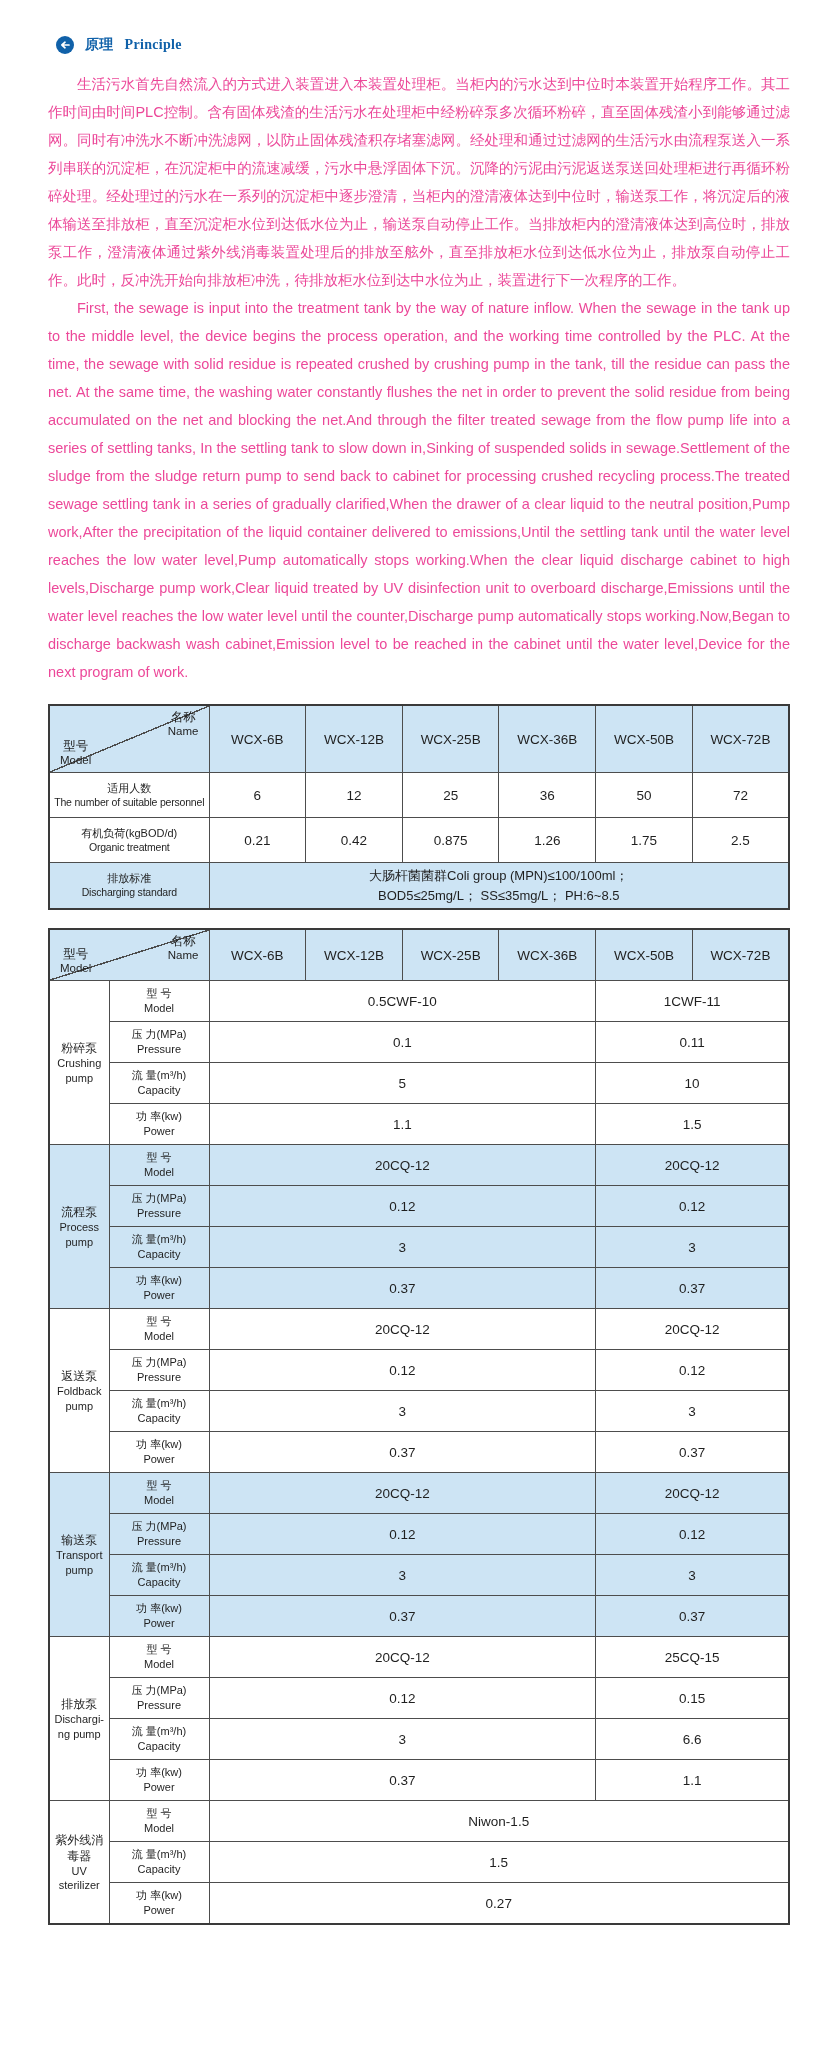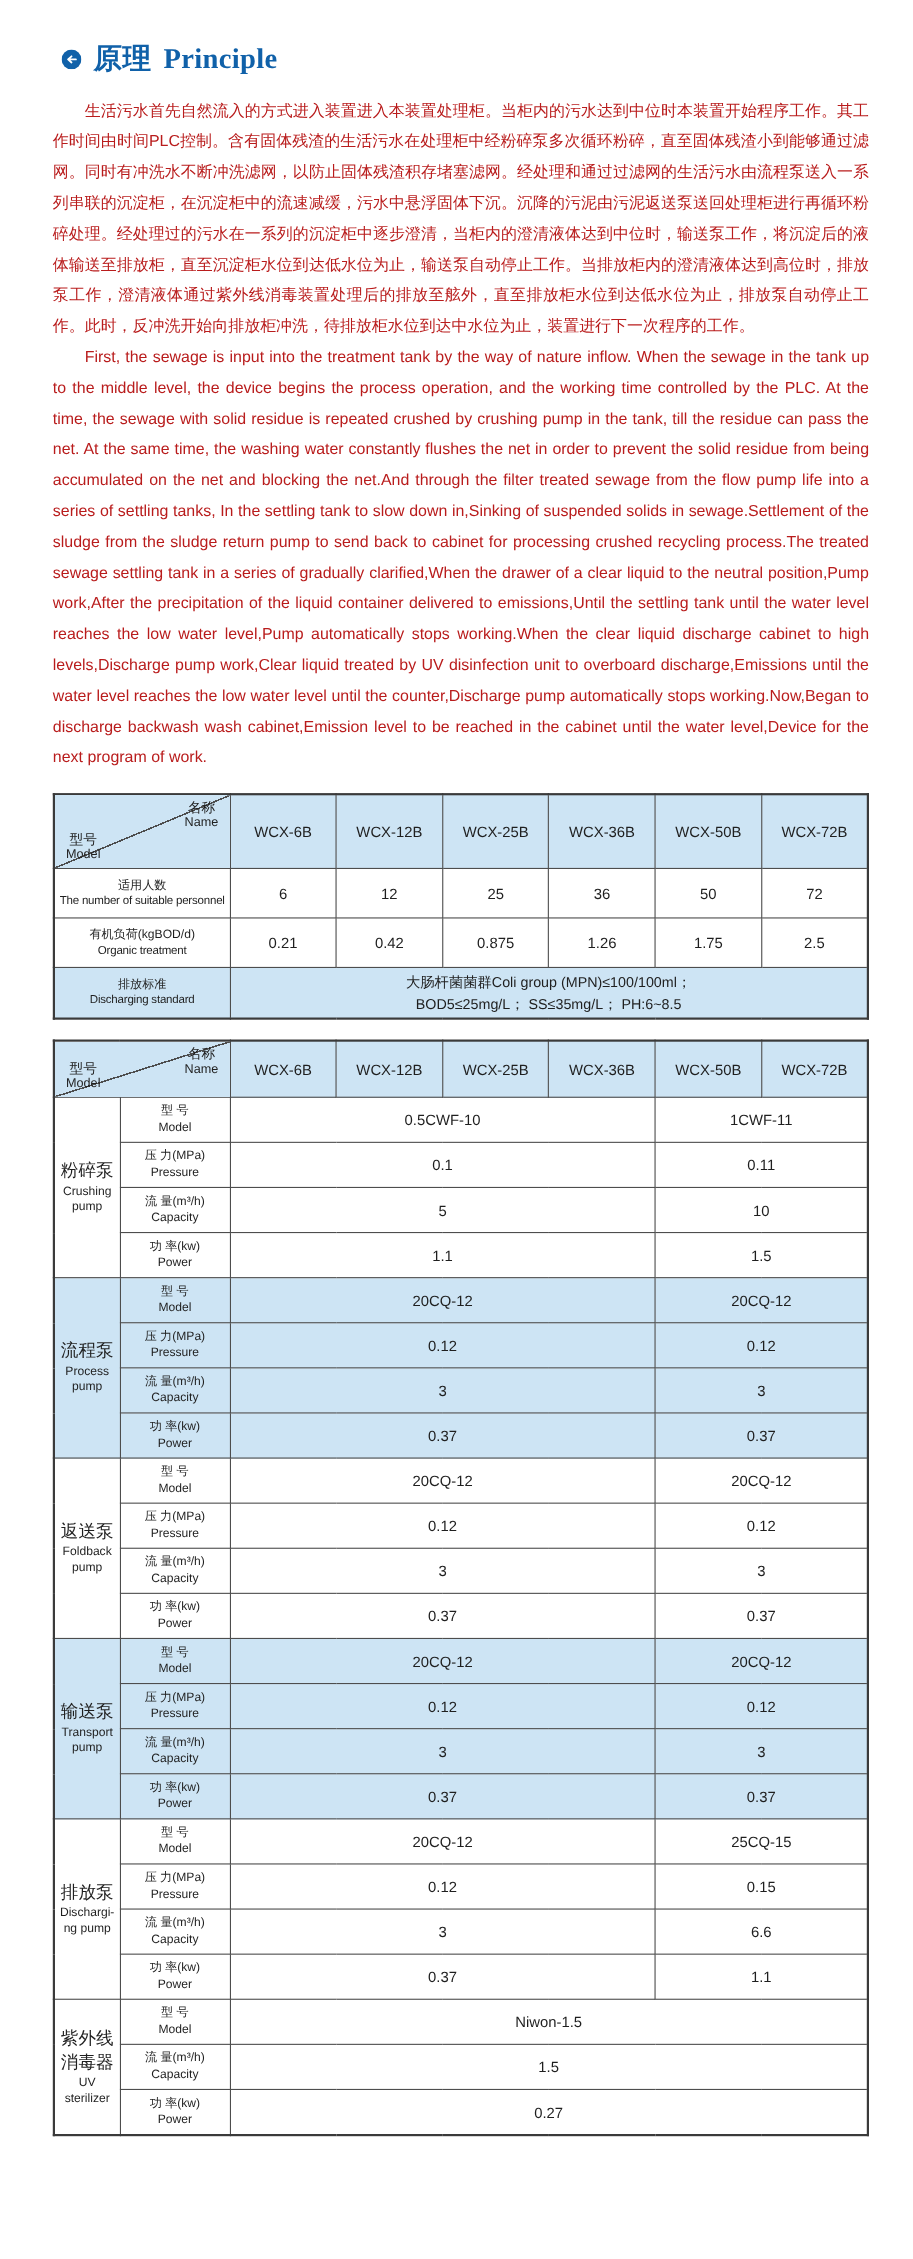--- a/index.html
+++ b/index.html
@@ -8,30 +8,30 @@
     font-family:"Liberation Sans", sans-serif;
     color:#2b2b2b;
   }
   .page { box-sizing:border-box; width:830px; padding:36px 40px 24px 48px; }
 
   
   .sec-heading {
     display:flex; align-items:center; gap:11px;
     color:#1061a9;
     font-family:"Liberation Serif", serif;
-    font-weight:bold; font-size:26px;
+    font-weight:bold; font-size:14px;
     margin:0 0 16px 8px;
   }
   .sec-heading .htext { letter-spacing:0.3px; }
   .bullet { flex:0 0 auto; display:inline-flex; }
 
   
   .para {
     margin:0; text-align:justify; text-indent:2em;
-    font-size:14.5px; line-height:28px; color:#b91c1c;
+    font-size:14.5px; line-height:28px; color:#ec4899;
   }
 
   .params-heading { margin-top:58px; }
 
   
   table.spec {
     border-collapse:collapse; width:100%; table-layout:fixed;
     border:2px solid #3a3a3a;
     margin-top:18px;
   }
@@ -60,21 +60,21 @@
       #4d4d4d calc(50% + 0.7px),
       transparent calc(50% + 0.7px));
   }
   .corner .tr-stack { position:absolute; top:4px; right:10px; text-align:center;margin-left:16px; }
   .corner .bl-stack { position:absolute; bottom:4px; left:10px; text-align:center; }
   .corner .tr-stack span, .corner .bl-stack span { display:block; }
   .corner .zh { font-size:12.5px; line-height:1.2; }
   .corner .en { font-size:11.5px; line-height:1.2; }
 
   .t2 { margin-top:54px; }
-  .gcell .lz { font-size:16px; }
+  .gcell .lz { font-size:12px; }
   .gcell .le { font-size:11px; }
   .plabel { height:34px; }
   .t1 .label { height:38px; }
   .t1 .merged div { line-height:1.5; font-size:13px; }
 </style>
 </head>
 <body>
 
 <div class="page">
 

